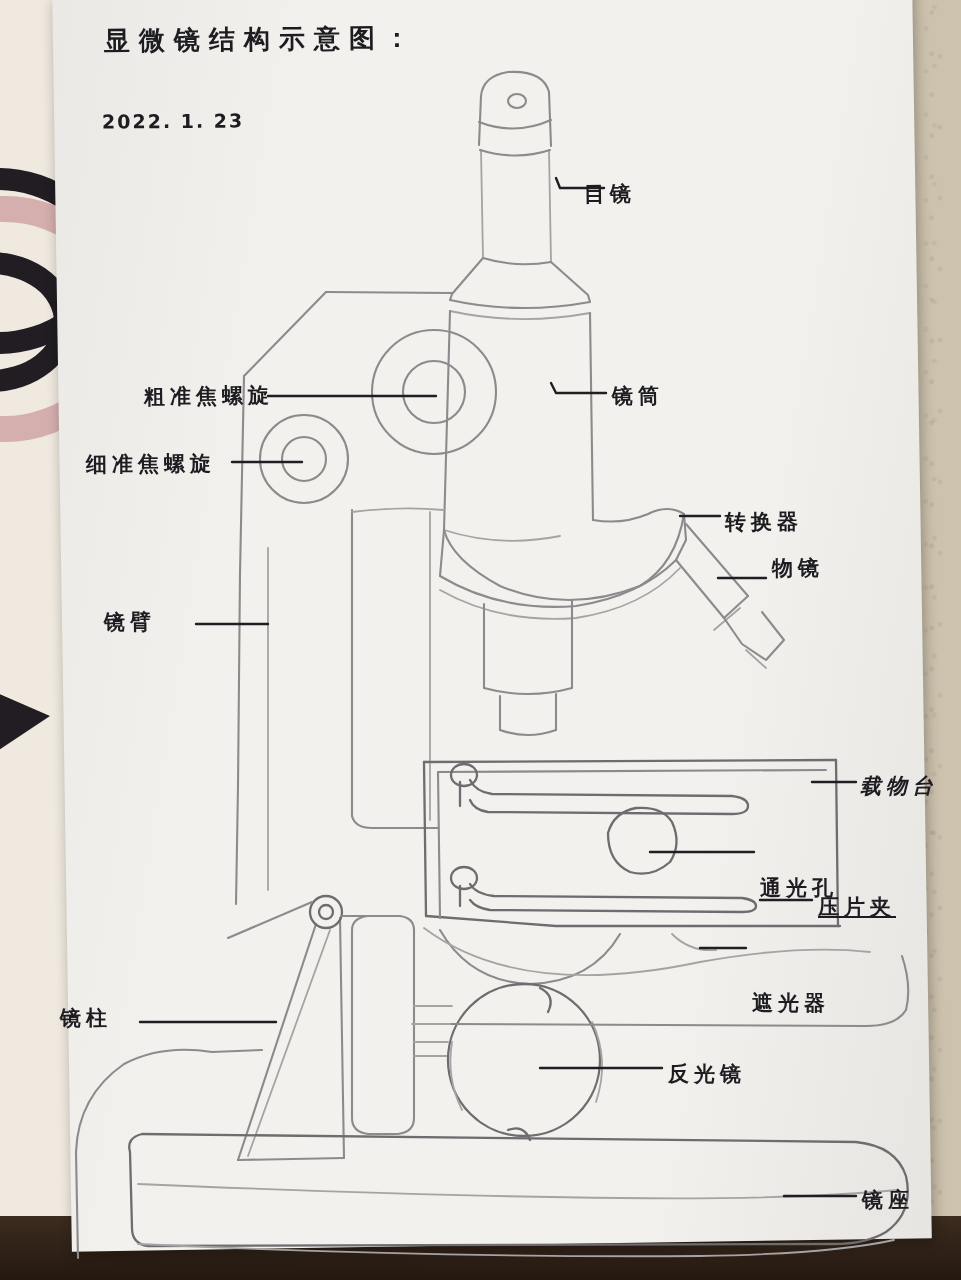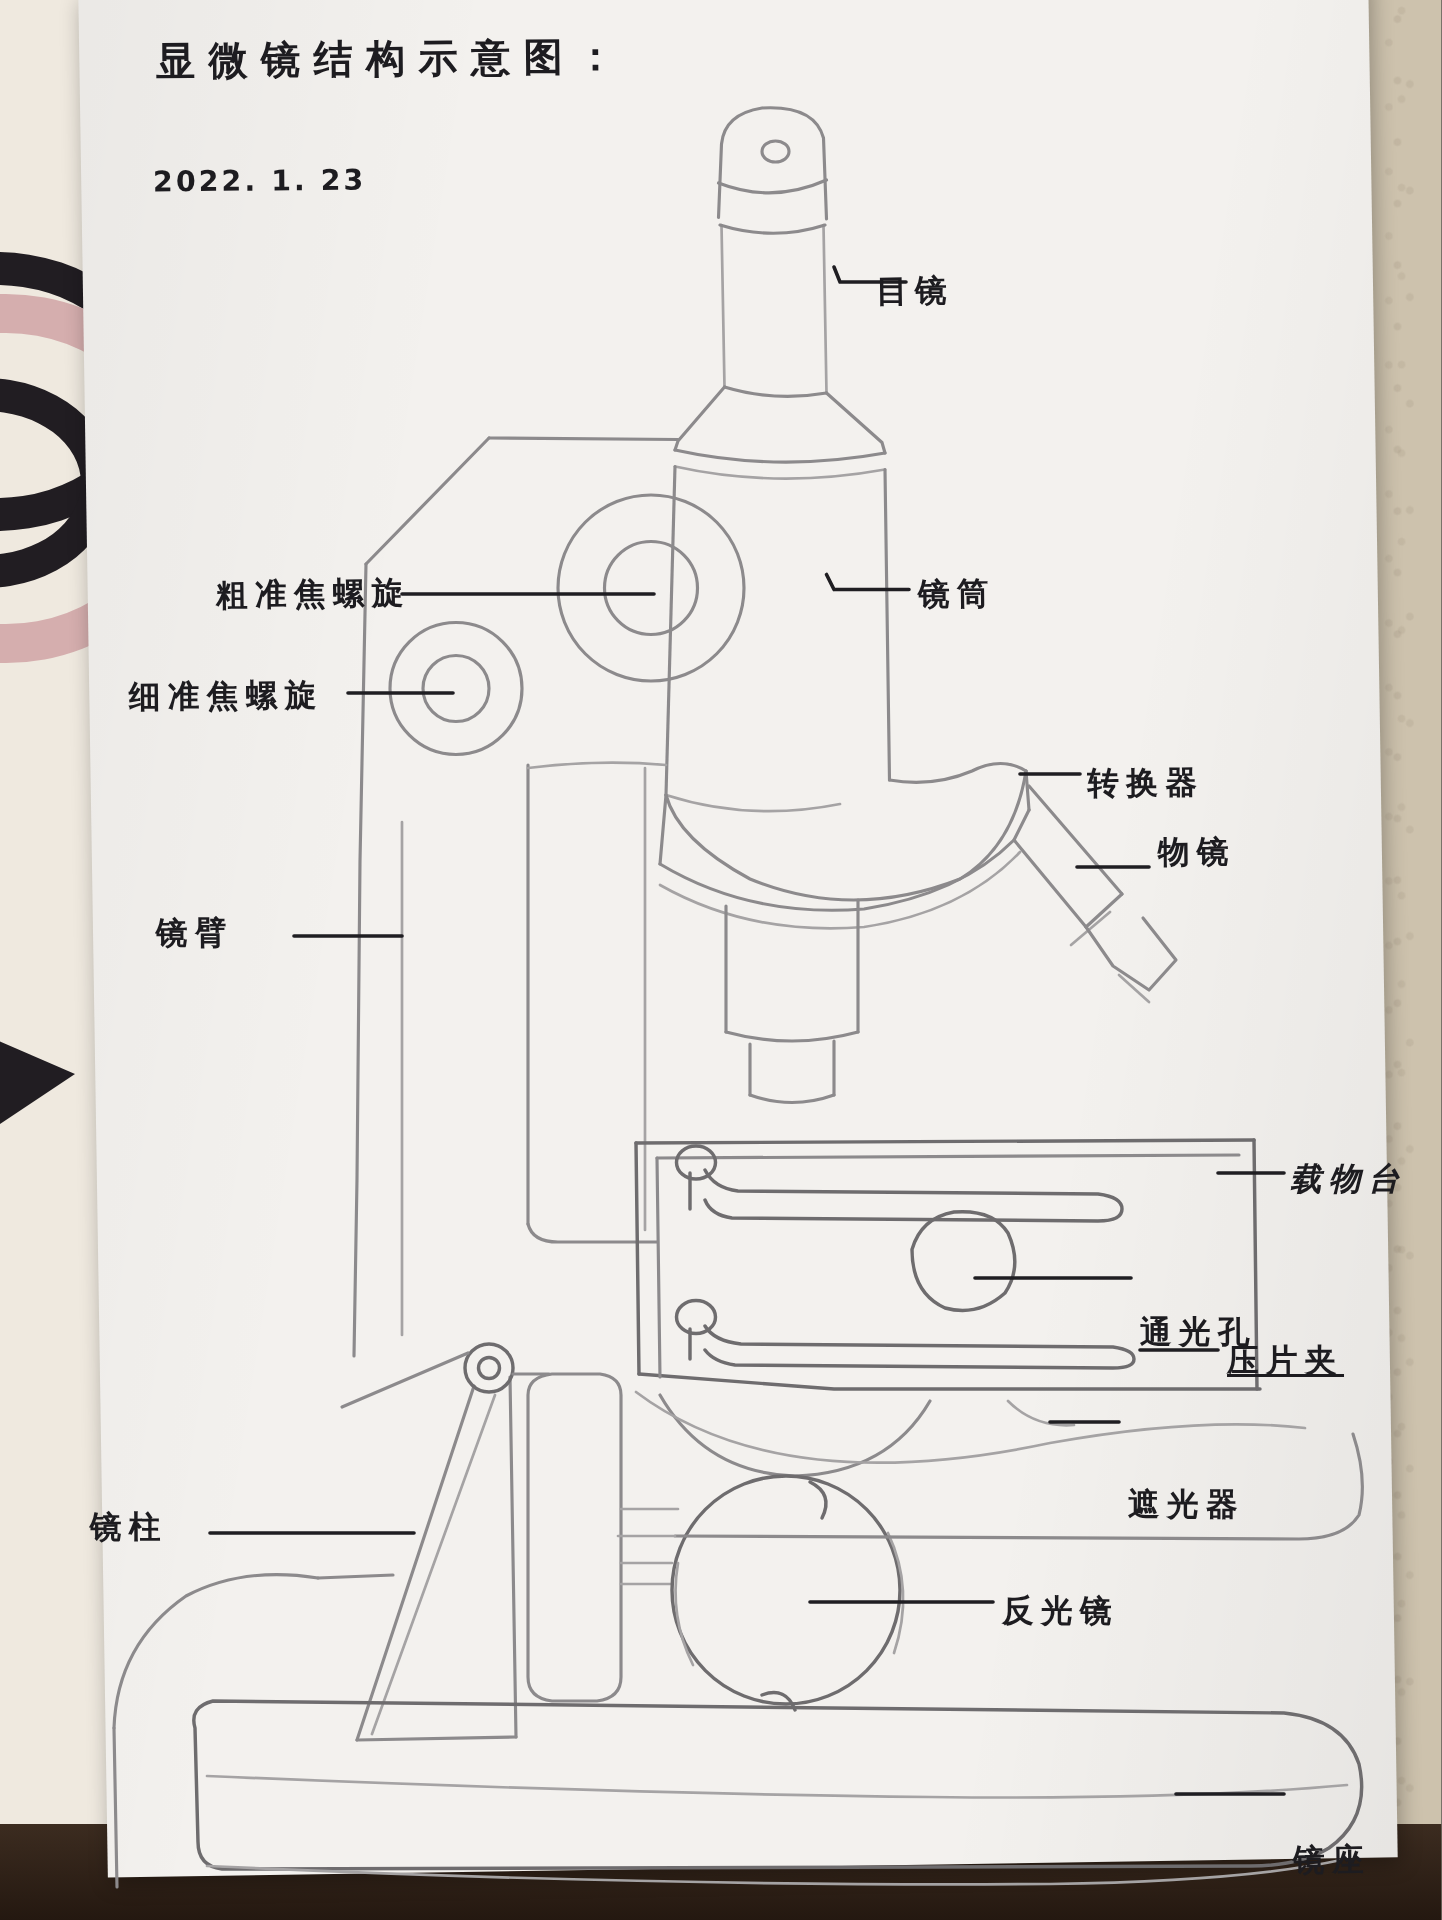--- a/index.html
+++ b/index.html
@@ -339,21 +339,21 @@
   <div id="labels-layer">
       <div class="hw lbl" style="left: 584px; top: 180px; transform: rotate(-0.8deg);">目镜</div>
       <div class="hw lbl" style="left: 612px; top: 382px; transform: rotate(-0.68deg);">镜筒</div>
       <div class="hw lbl" style="left: 725px; top: 508px; transform: rotate(-0.55deg);">转换器</div>
       <div class="hw lbl" style="left: 772px; top: 554px; transform: rotate(-0.43deg);">物镜</div>
       <div class="hw lbl" style="left: 860px; top: 772px; transform: rotate(-0.3deg); font-style: italic;">载物台</div>
       <div class="hw lbl" style="left: 760px; top: 845px; transform: rotate(-0.18deg); margin-top: 29px;">通光孔</div>
       <div class="hw lbl" style="left: 818px; top: 893px; transform: rotate(-0.05deg); text-decoration: underline;">压片夹</div>
       <div class="hw lbl" style="left: 752px; top: 941px; transform: rotate(0.07deg); margin-top: 48px;">遮光器</div>
       <div class="hw lbl" style="left: 668px; top: 1060px; transform: rotate(0.2deg);">反光镜</div>
-      <div class="hw lbl" style="left: 862px; top: 1186px; transform: rotate(-0.8deg); margin-top: 40px;">镜座</div>
+      <div class="hw lbl" style="left: 862px; top: 1186px; transform: rotate(-0.8deg);">镜座</div>
       <div class="hw lbl" style="left: 144px; top: 382px; transform: rotate(-0.68deg);">粗准焦螺旋</div>
       <div class="hw lbl" style="left: 86px; top: 450px; transform: rotate(-0.55deg);">细准焦螺旋</div>
       <div class="hw lbl" style="left: 104px; top: 608px; transform: rotate(-0.43deg);">镜臂</div>
       <div class="hw lbl" style="left: 60px; top: 1004px; transform: rotate(-0.3deg);">镜柱</div>
     </div>
 
   <div class="hw title">显微镜结构示意图：</div>
 
   <div class="hw date">2022. 1. 23</div>
 

